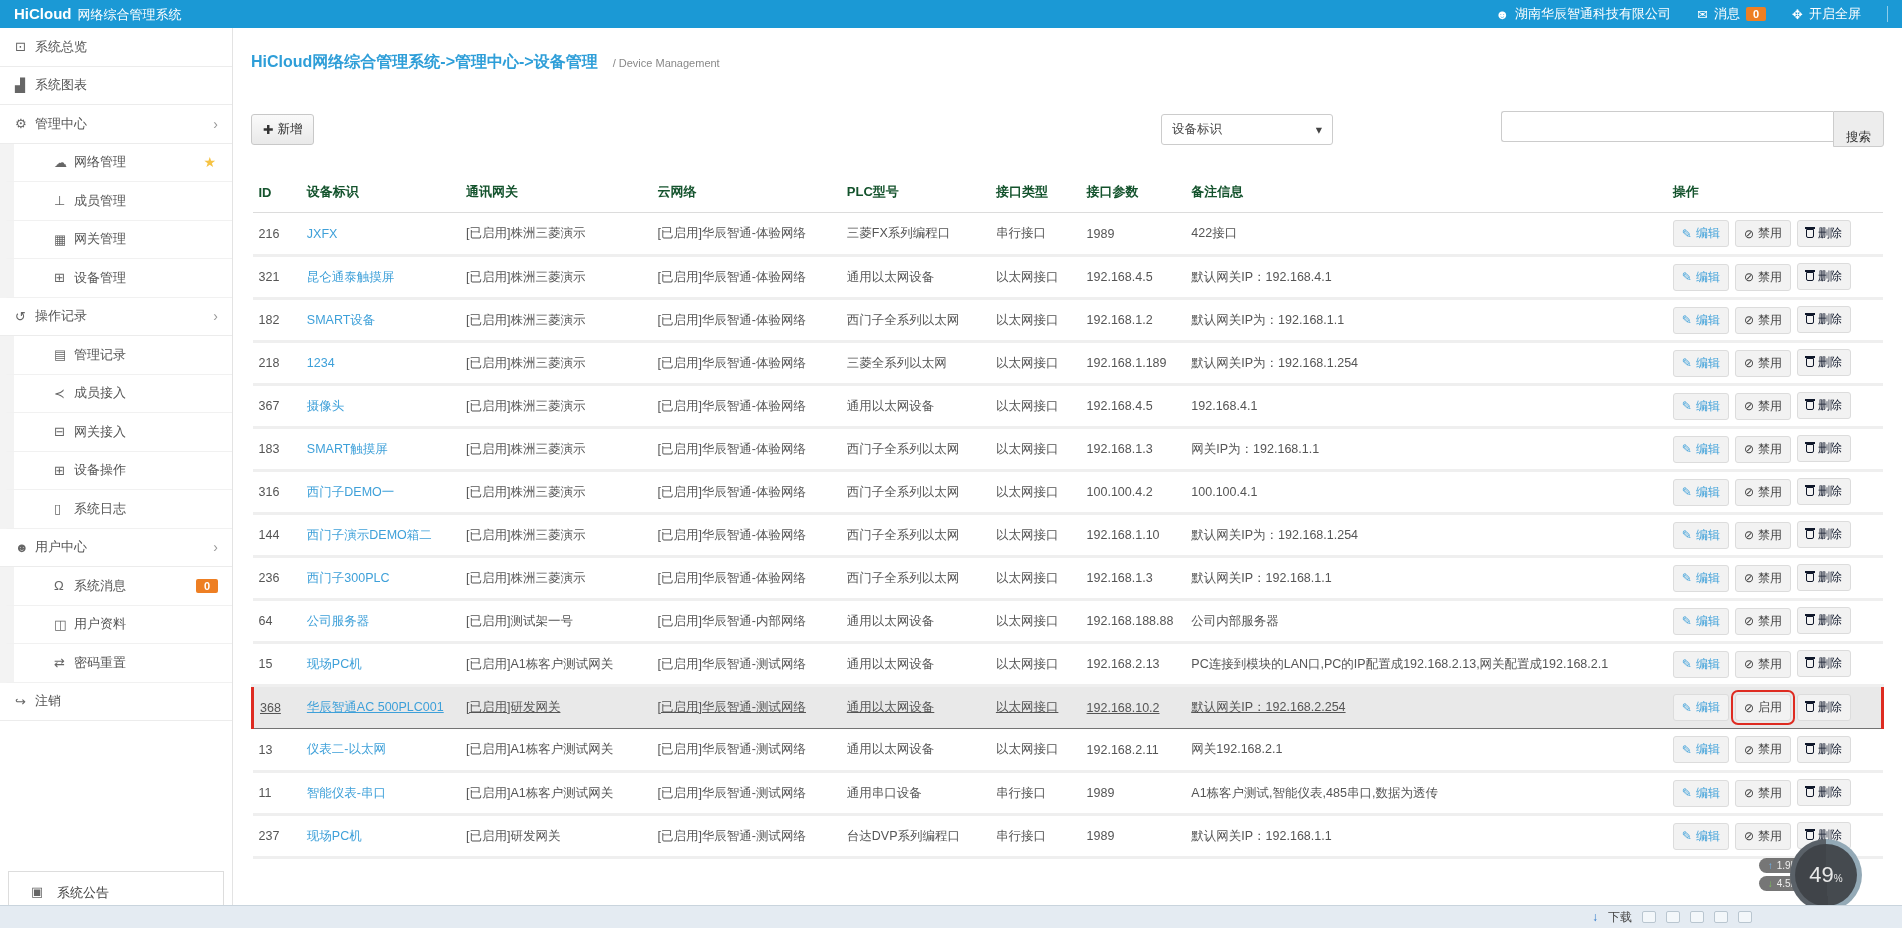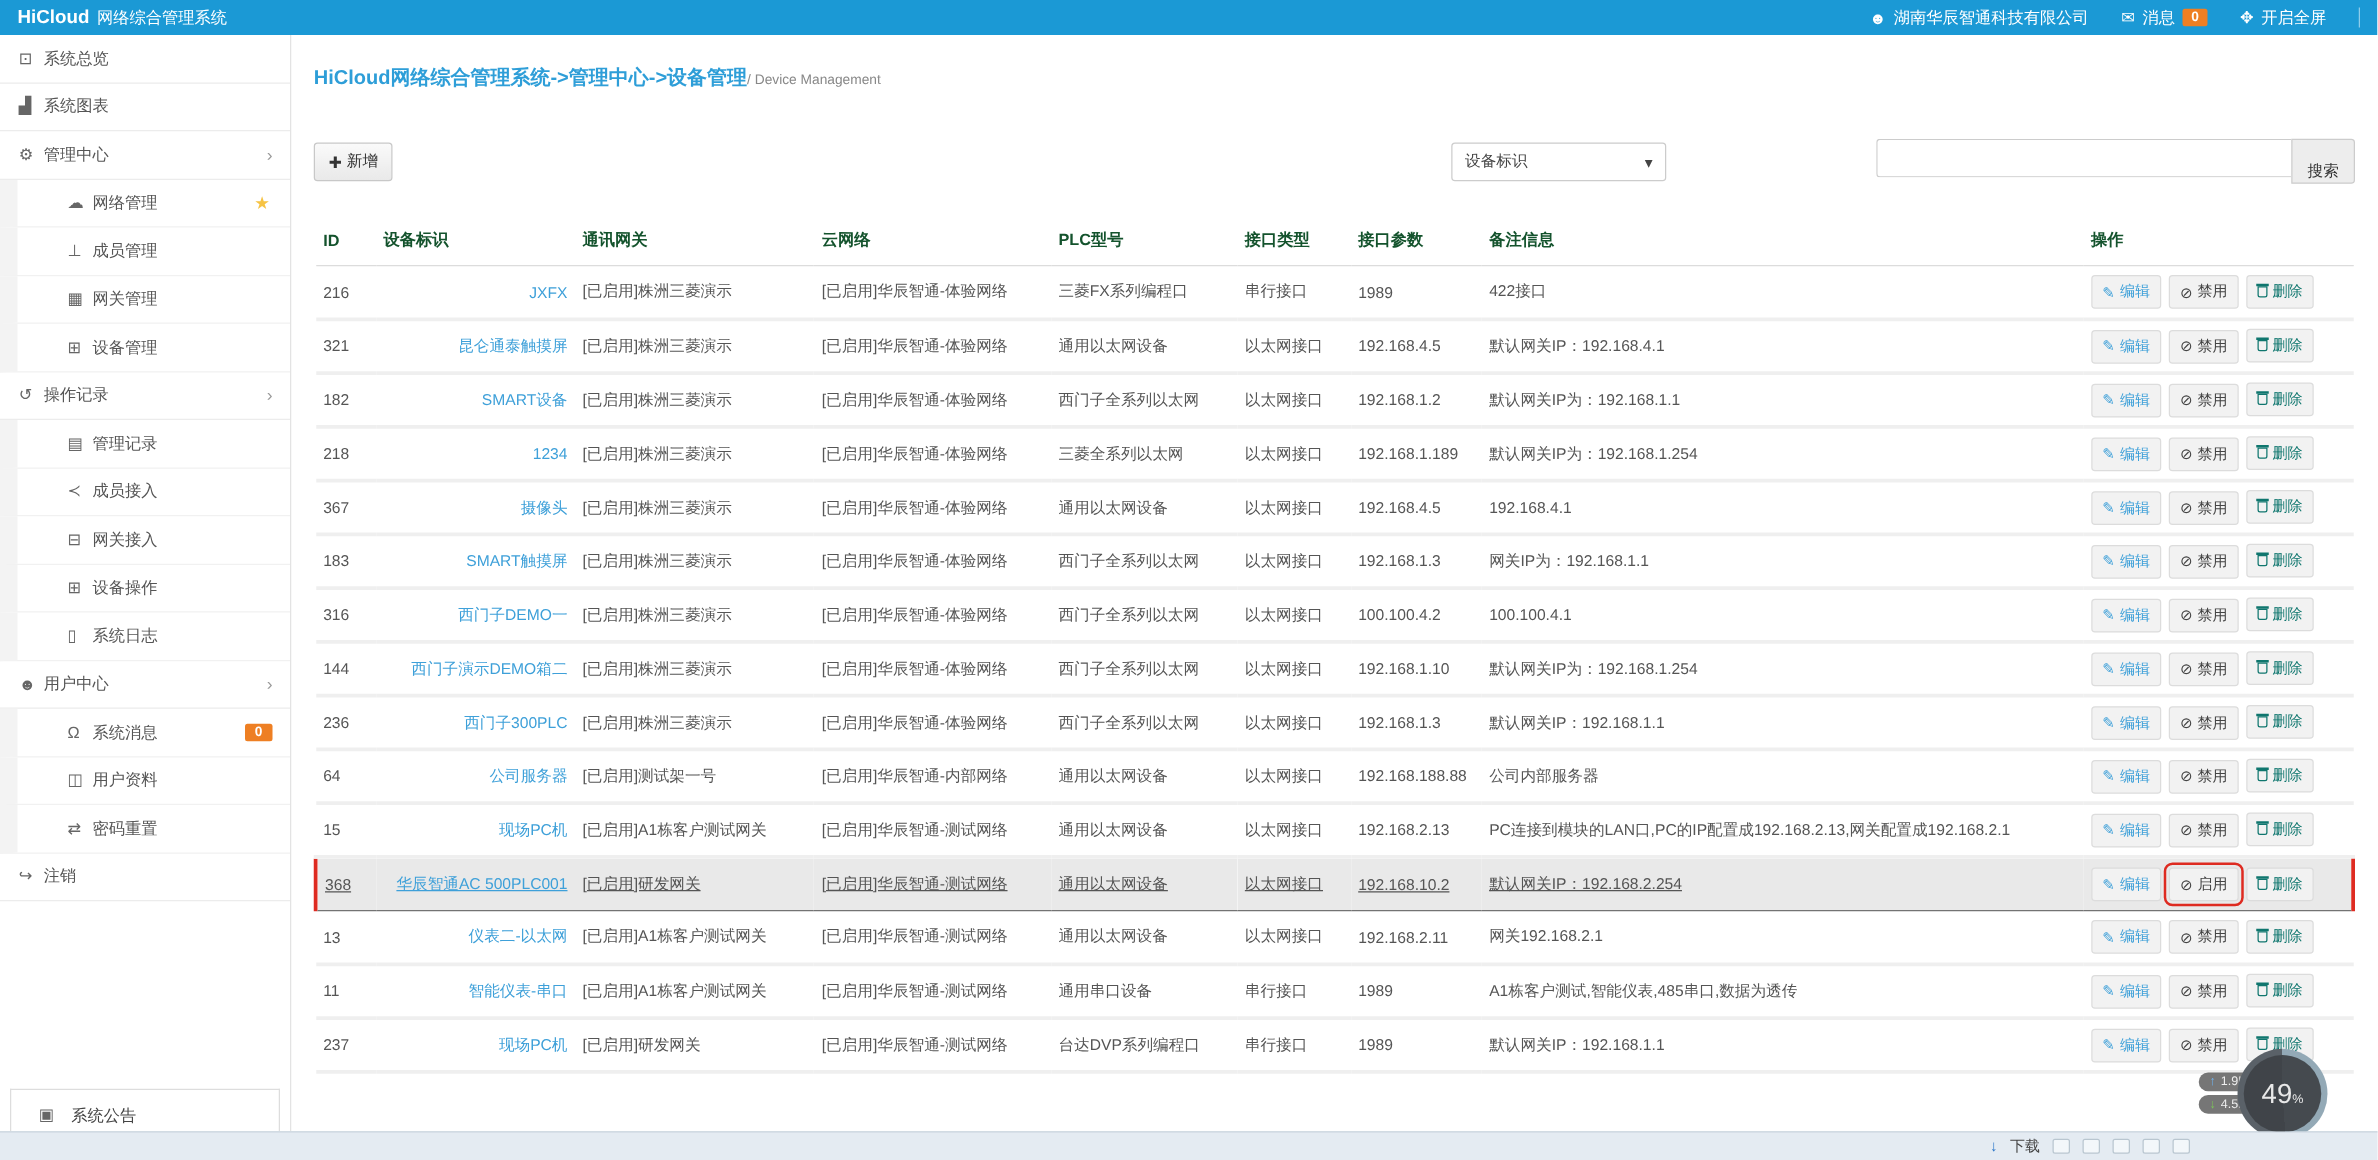--- a/index.html
+++ b/index.html
@@ -30,21 +30,21 @@
   .sicon { width:20px; color:#666; font-size:13px; display:inline-block; }
   .chev { margin-left:auto; margin-right:14px; color:#999; font-size:14px; }
   .star { margin-left:auto; margin-right:16px; color:#f6c344; font-size:14px; }
   .side-badge { margin-left:auto; margin-right:14px; background:#ee7f23; color:#fff;
     font-size:11px; font-weight:bold; padding:1px 8px; border-radius:2px; }
   .side-panel { margin:auto 8px 0 8px; border:1px solid #ddd; border-bottom:none; height:34px;
     padding:12px 0 0 22px; font-size:13px; color:#444; display:flex; gap:6px; align-items:flex-start; }
 
   
   .main { flex:1; position:relative; padding:0 18px; overflow:hidden; }
-  .crumb { margin-top:24px; display:flex; align-items:baseline; gap:0; }
+  .crumb { margin-top:24px; display:flex; align-items:baseline; gap:15px; }
   .crumb-title { color:#2e9ed8; font-size:16px; font-weight:bold; }
   .crumb-sub { color:#888; font-size:11px; }
 
   .toolbar { margin-top:38px; display:flex; align-items:center; }
   .btn { display:inline-flex; align-items:center; gap:4px; background:linear-gradient(#fafafa,#e9e9e9);
     border:1px solid #c8c8c8; border-radius:3px; padding:6px 11px; font-size:12.5px; color:#333;
     cursor:pointer; }
   .select { margin-left:auto; margin-right:168px; width:172px; height:31px; border:1px solid #ccc;
     border-radius:3px; display:flex; align-items:center; justify-content:space-between;
     padding:0 10px; font-size:12.5px; color:#444; cursor:pointer; background:#fff; }
@@ -52,30 +52,30 @@
   .search-input { width:332px; height:31px; border:1px solid #ccc; border-right:none;
     border-radius:3px 0 0 3px; padding:0 8px; font-size:12.5px; outline:none; }
   .search-btn { height:31px; padding:17px 12px; background:#ededed; border:1px solid #ccc;
     border-radius:0 3px 3px 0; font-size:12.5px; color:#333; cursor:pointer; }
 
   table { width:100%; border-collapse:collapse; margin-top:24px; table-layout:fixed; }
   th { text-align:left; font-size:13px; font-weight:bold; color:#14532d; padding:12px 6px 11px 6px;
     border-bottom:1px solid #dcdcdc; white-space:nowrap; }
   td { font-size:12.5px; color:#555; padding:0 6px; height:43px; border-bottom:3px solid #efefef;
     white-space:nowrap; overflow:hidden; text-overflow:ellipsis; }
-  td.c-name { color:#3ea0d9; cursor:pointer;text-align:right; }
+  td.c-name { color:#3ea0d9; cursor:pointer; }
   tr.hl td { background:#e9e9e9; border-top:3px solid #de2b21; border-bottom:1px solid #737373;text-decoration:underline; }
   tr.hl td:first-child { border-left:3px solid #de2b21; }
   tr.hl td:last-child { border-right:3px solid #de2b21; }
   .abtn { display:inline-flex; align-items:center; gap:4px; background:#f2f2f2;
     border:1px solid #dcdcdc; border-radius:3px; padding:4px 8px; font-size:12px; cursor:pointer;
     margin-right:6px; }
   .abtn.edit { color:#3ea0d9; }
   .abtn.toggle { color:#444; }
-  .abtn.del { color:#0f766e; }
+  .abtn.del { color:#0f172a; }
   .abtn.enable-boxed { outline:2px solid #de2b21; outline-offset:2px; }
   .trash-i { width:8px; height:9px; border:1px solid currentColor; border-radius:0 0 2px 2px;
     position:relative; display:inline-block; }
   .trash-i::before { content:""; position:absolute; left:-2px; top:-3px; width:10px; height:2px;
     background:currentColor; }
 
   
   .footer { position:absolute; left:0; bottom:0; width:1902px; height:23px; background:#e4ebf2;
     border-top:1px solid #c9d4dd; display:flex; align-items:center; justify-content:flex-end;
     gap:10px; padding-right:150px; z-index:6; font-size:12px; color:#444; }

